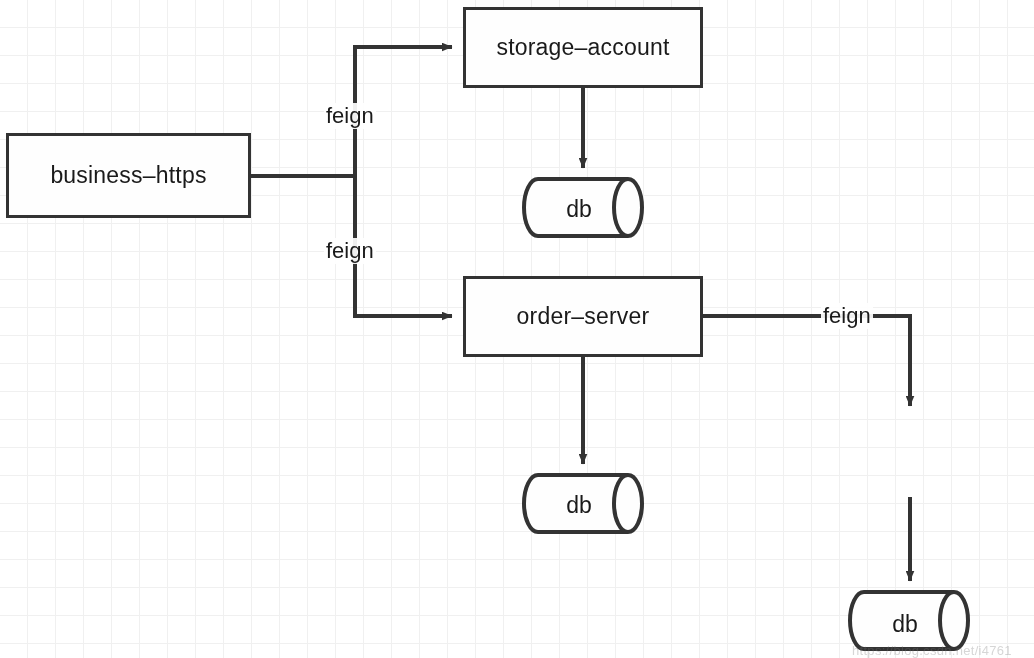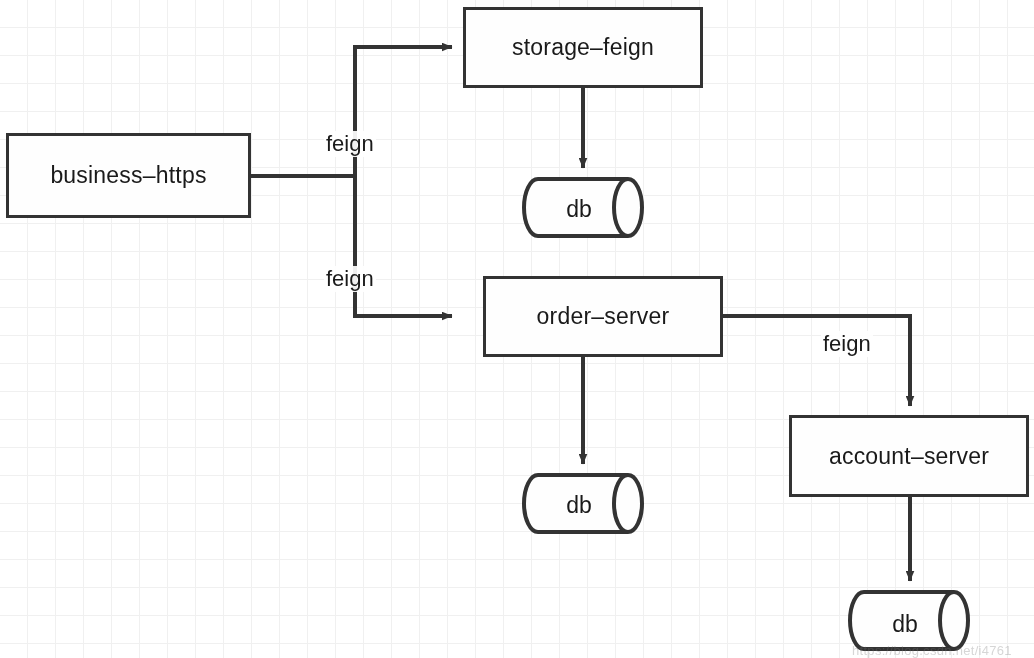--- a/index.html
+++ b/index.html
@@ -64,21 +64,20 @@
     transform: translate(-50%, -50%);
   }
   .edge-label {
     position: absolute;
     font-family: "Liberation Sans", sans-serif;
     font-size: 22px;
     color: #1a1a1a;
     white-space: nowrap;
     background: rgba(255,255,255,0.92);
     padding: 0 2px;
-    margin-top: 28px;
   }
   .watermark {
     position: absolute;
     font-family: "Liberation Sans", sans-serif;
     font-size: 13px;
     color: rgba(120,120,120,0.30);
     white-space: nowrap;
     letter-spacing: 0.3px;
   }
 </style>
@@ -107,30 +106,27 @@
     <path d="M703,316 L910,316 L910,406" fill="none" stroke="#333333" stroke-width="4" marker-end="url(#arrowhead)"></path>
 
     <path d="M910,497 L910,581" fill="none" stroke="#333333" stroke-width="4" marker-end="url(#arrowhead)"></path>
   </svg>
 
   <div class="node-box" style="left:6px; top:133px; width:245px; height:85px;">
     <span class="node-label">business–https</span>
   </div>
 
   <div class="node-box" style="left:463px; top:7px; width:240px; height:81px;">
-    <span class="node-label">storage–feign</span>
+    <span class="node-label">storage–account</span>
   </div>
 
-  <div class="node-box" style="left:483px; top:276px; width:240px; height:81px;">
+  <div class="node-box" style="left:463px; top:276px; width:240px; height:81px;">
     <span class="node-label">order–server</span>
   </div>
 
-  <div class="node-box" style="left:789px; top:415px; width:240px; height:82px;">
-    <span class="node-label">account–server</span>
-  </div>
 
   <div class="db-node" style="left:522px; top:177px; width:124px; height:61px;">
     <svg width="124" height="61" viewBox="0 0 124 61" xmlns="http://www.w3.org/2000/svg">
       <path d="M16,2 L106,2 A14,28.5 0 0 1 106,59 L16,59 A14,28.5 0 0 1 16,2 Z" fill="#fefefe" stroke="#333333" stroke-width="4"></path>
       <path d="M106,2 A14,28.5 0 0 0 106,59" fill="none" stroke="#333333" stroke-width="4"></path>
     </svg>
     <span class="db-label" style="left:57px; top:32px;">db</span>
   </div>
 
   <div class="db-node" style="left:522px; top:473px; width:124px; height:61px;">

